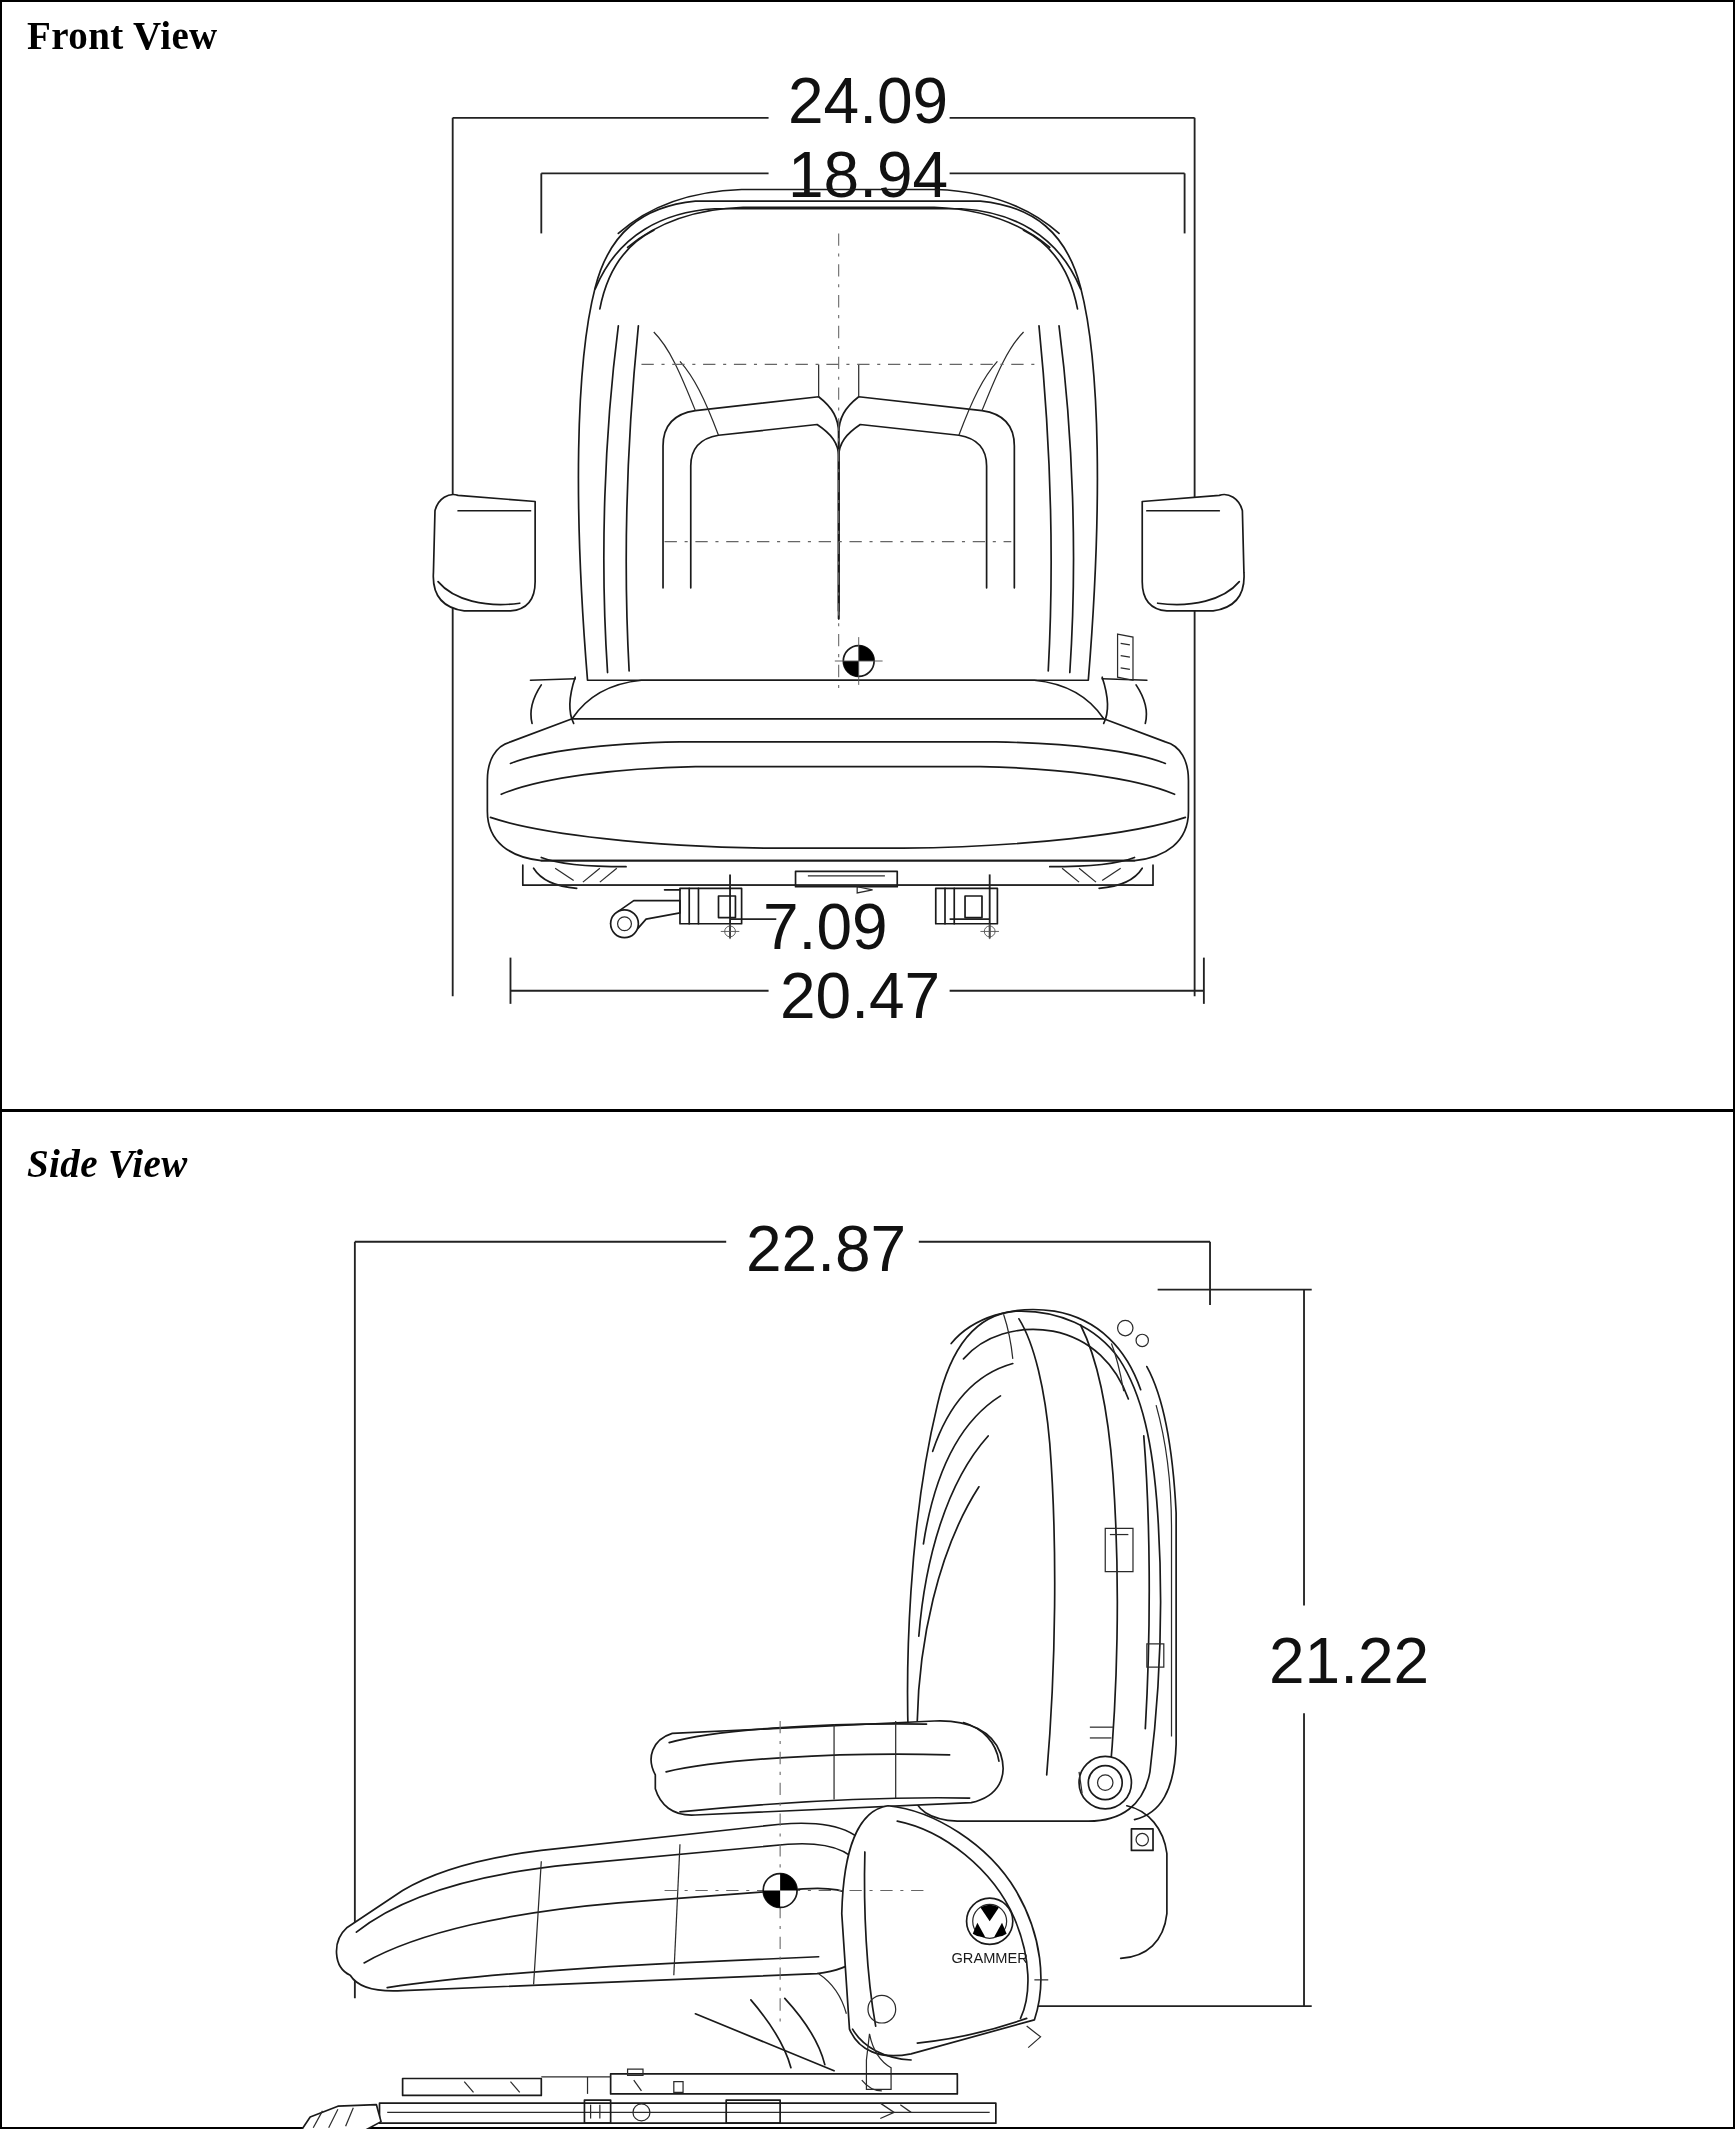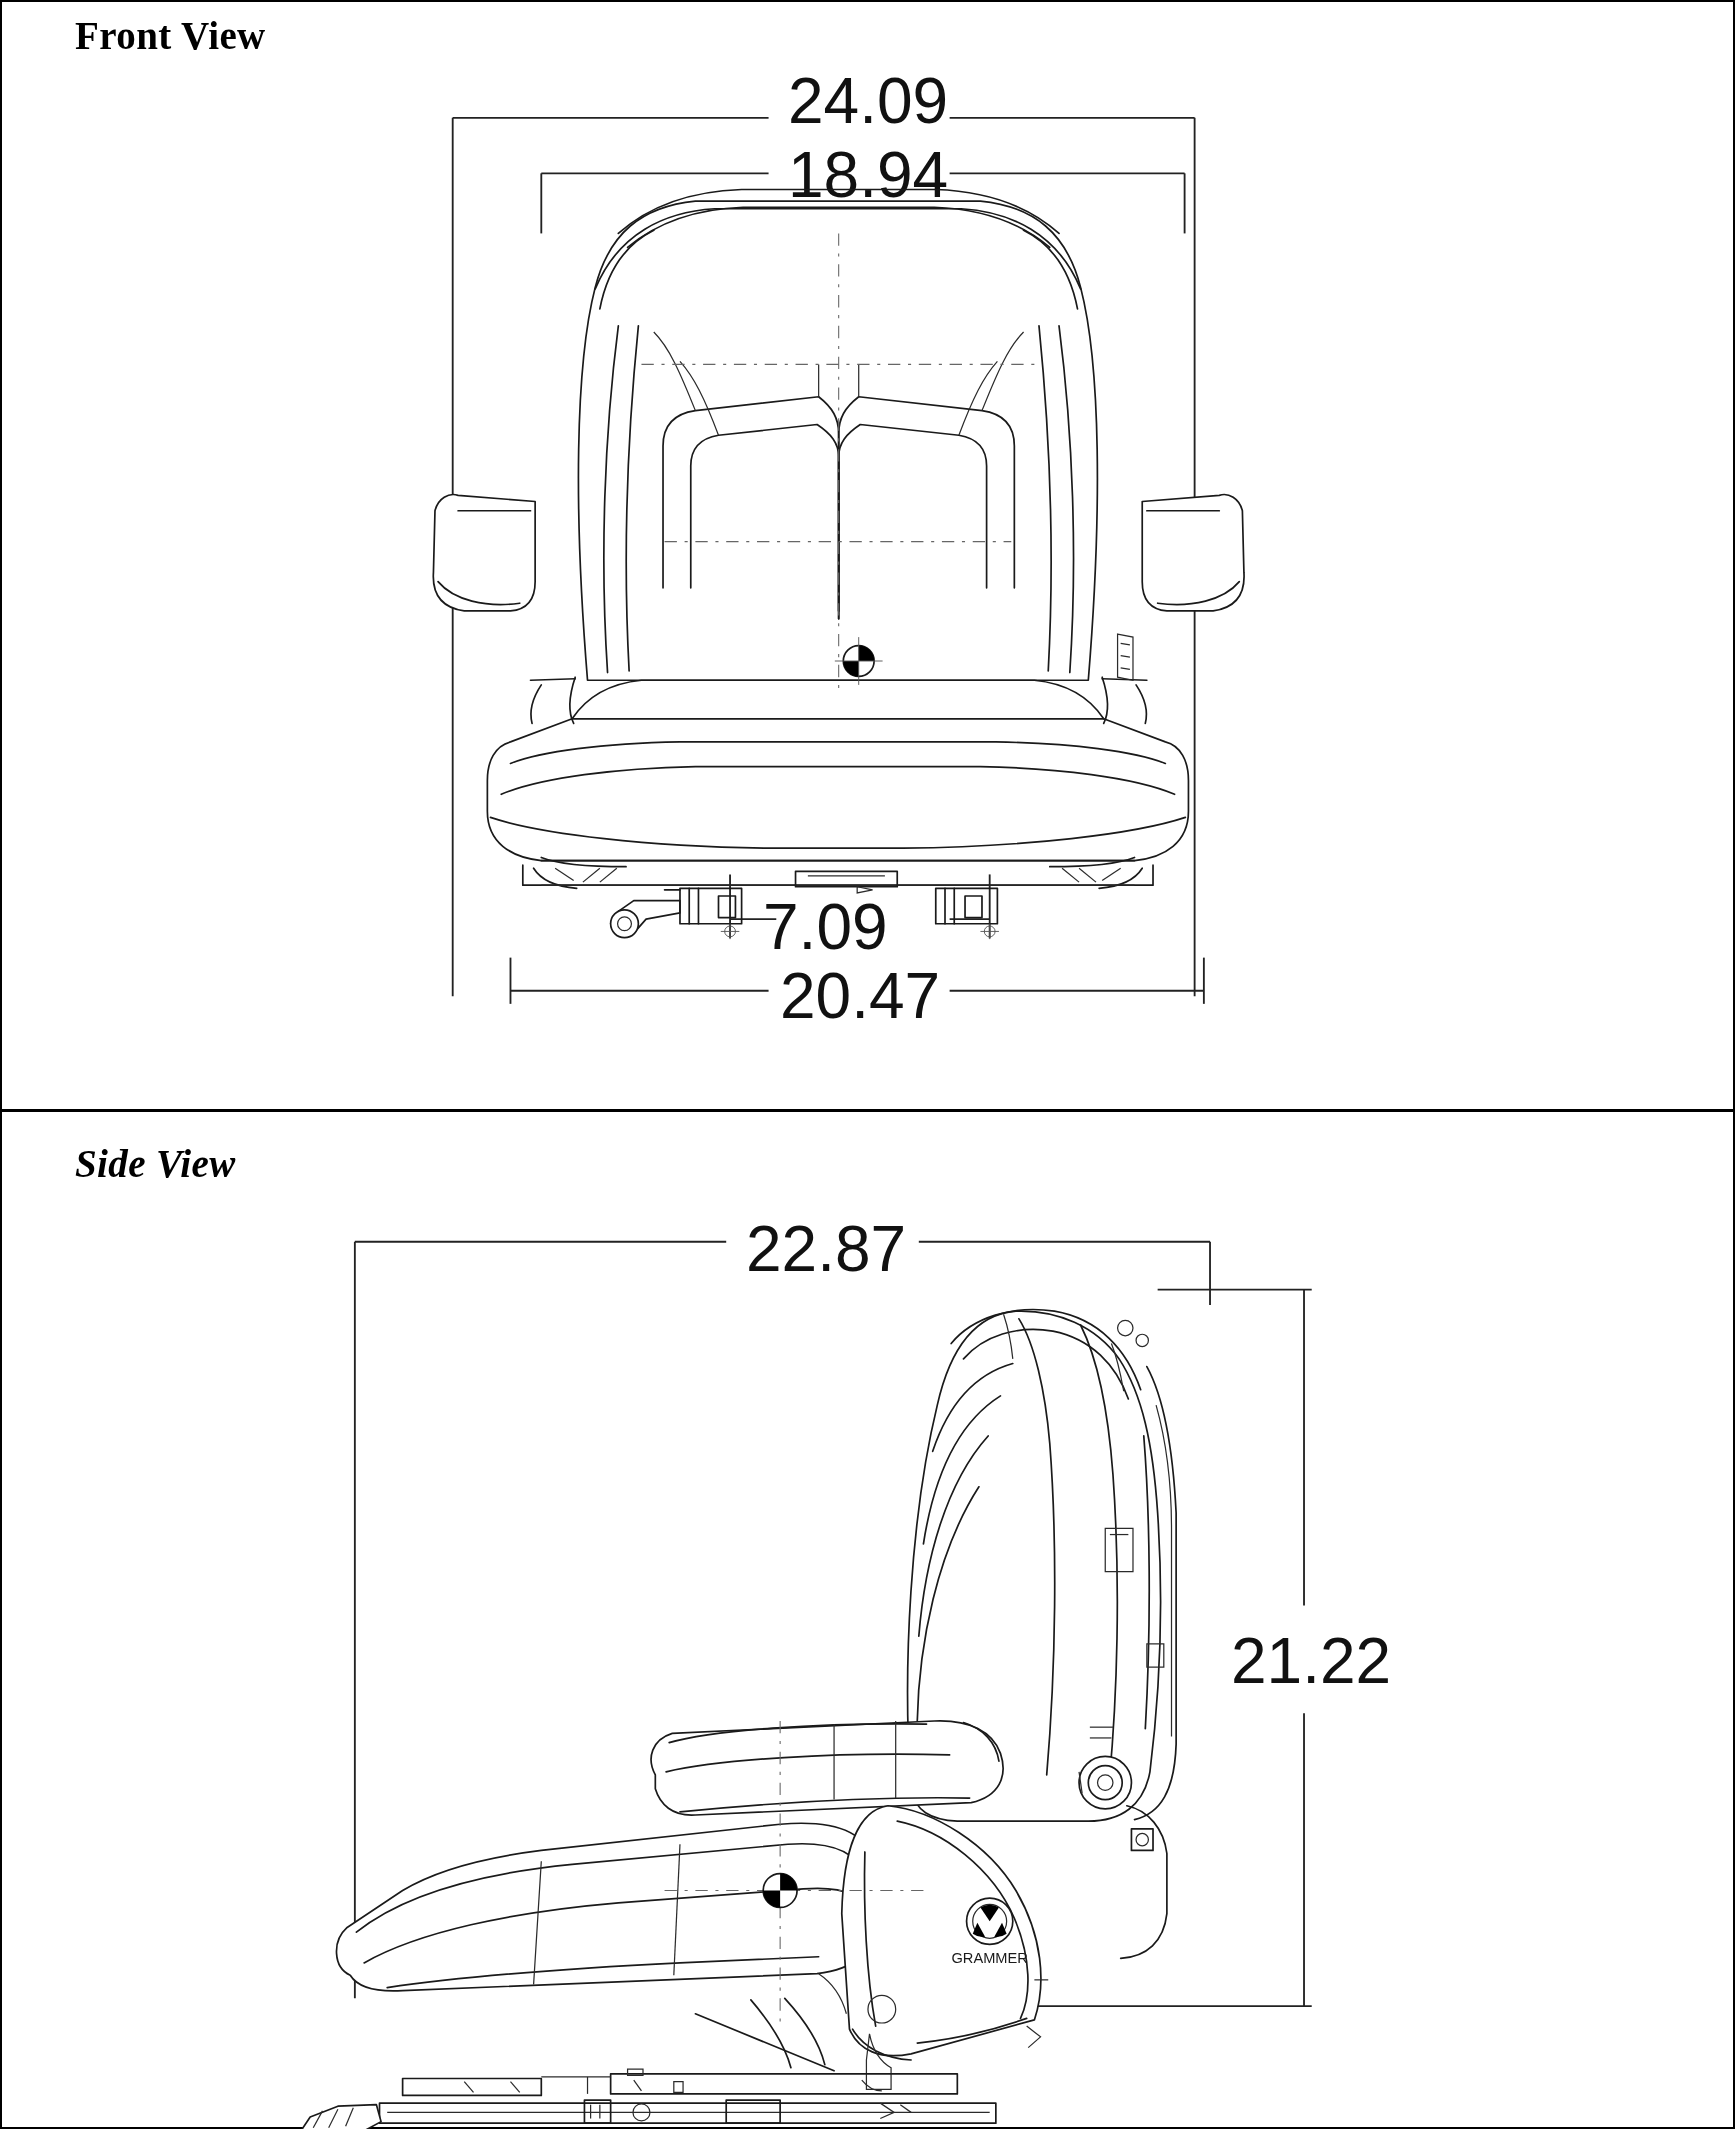--- a/index.html
+++ b/index.html
@@ -31,21 +31,20 @@
   .panel-front { top: 0; height: 1110px; border-bottom: 3.9px solid #000; }
   .panel-side  { top: 1110px; height: 1015px; }
 
   .panel-title {
     position: absolute;
     font-family: "Liberation Serif", serif;
     font-weight: bold;
     font-size: 39px;
     letter-spacing: 0.4px;
     color: #000;
-    margin-left: 48px;
   }
   .title-front { left: 25px; top: 10.8px; }
   .title-side  { left: 25px; top: 1139px; font-style: italic; }
 
   .dim-label {
     position: absolute;
     font-family: Liberation Sans, sans-serif;
     font-size: 64px;
     color: #111;
     white-space: nowrap;
@@ -75,21 +74,21 @@
 
   <div class="panel-title title-front">Front View</div>
   <div class="panel-title title-side">Side View</div>
 
   <div class="dim-label" style="left:786px; top:62px;">24.09</div>
   <div class="dim-label" style="left:786px; top:136px;text-align:center;">18.94</div>
   <div class="dim-label" style="left:761px; top:888px;">7.09</div>
   <div class="dim-label" style="left:778px; top:957px;">20.47</div>
 
   <div class="dim-label" style="left:744px; top:1210px;">22.87</div>
-  <div class="dim-label" style="left:1229px; top:1622px;">21.22</div>
+  <div class="dim-label" style="left:1267px; top:1622px;">21.22</div>
 
   <svg class="drawing" width="1735" height="1110" viewBox="0 0 2252 1440" aria-hidden="true">
 
     <g>
       <line class="dim" x1="585" y1="150" x2="995" y2="150"></line>
       <line class="dim" x1="1230" y1="150" x2="1548" y2="150"></line>
       <line class="dim" x1="585" y1="150" x2="585" y2="1290"></line>
       <line class="dim" x1="1548" y1="150" x2="1548" y2="1290"></line>
 
       <line class="dim" x1="700" y1="222" x2="995" y2="222"></line>

